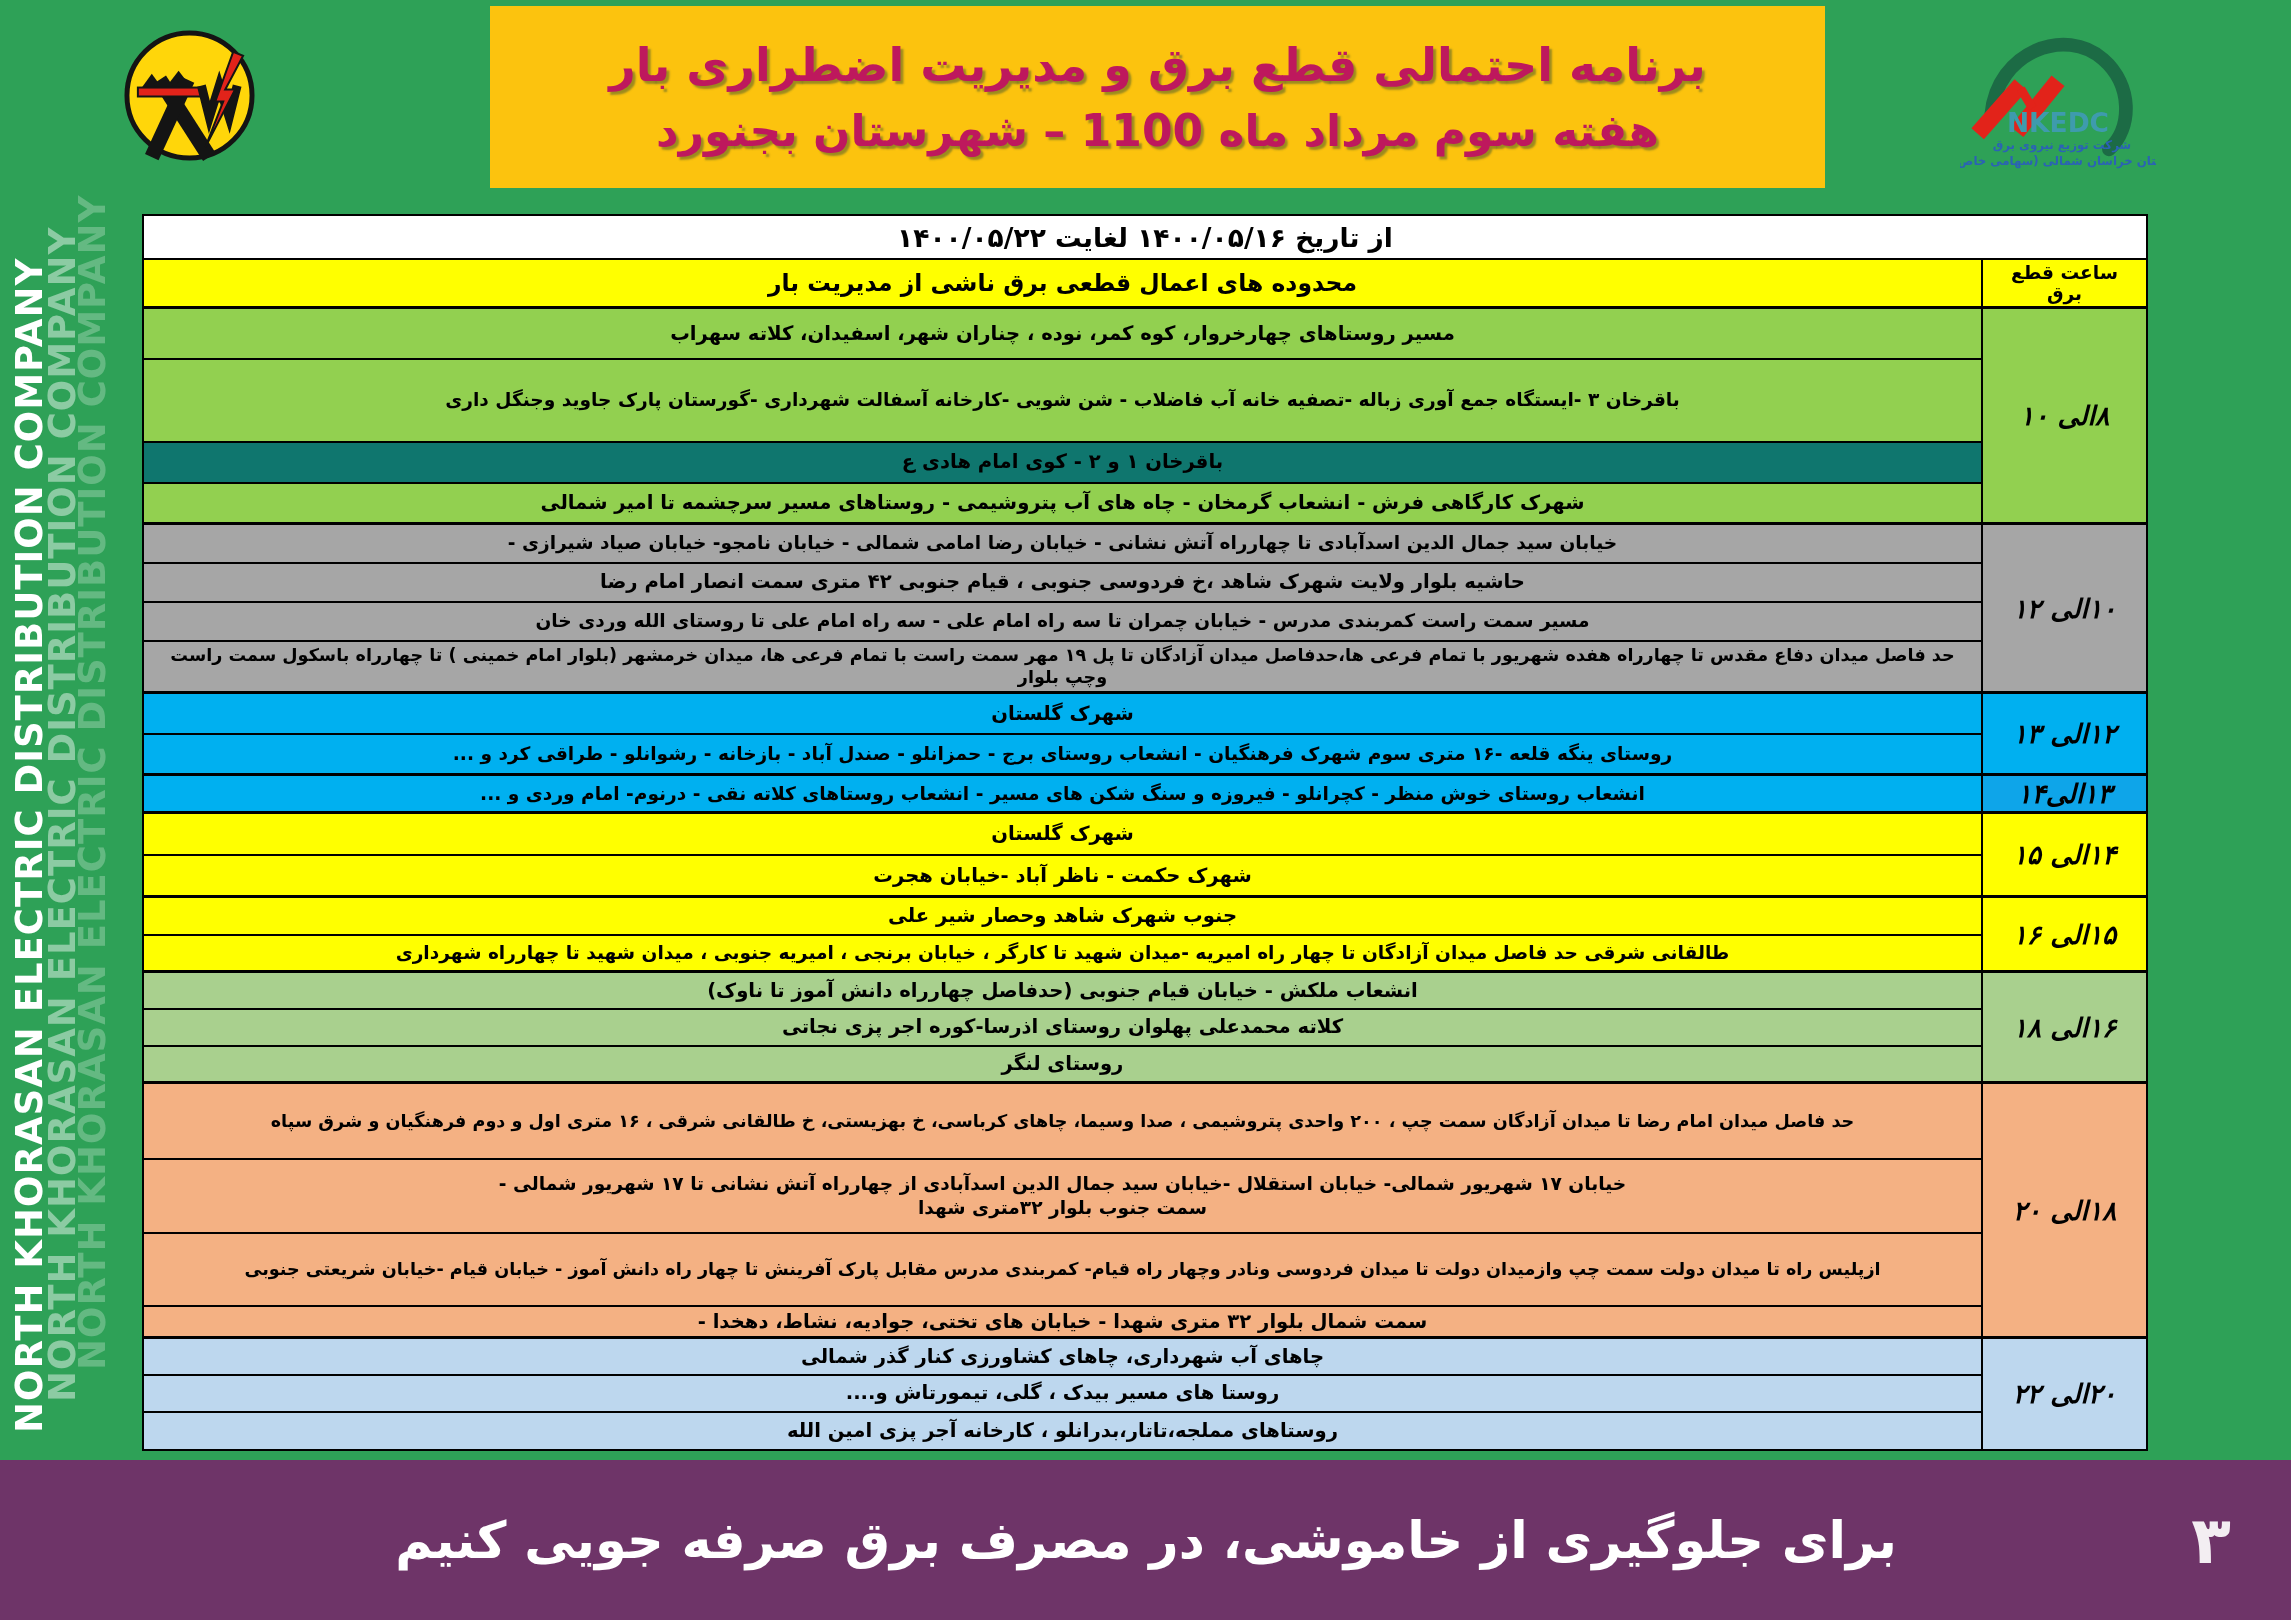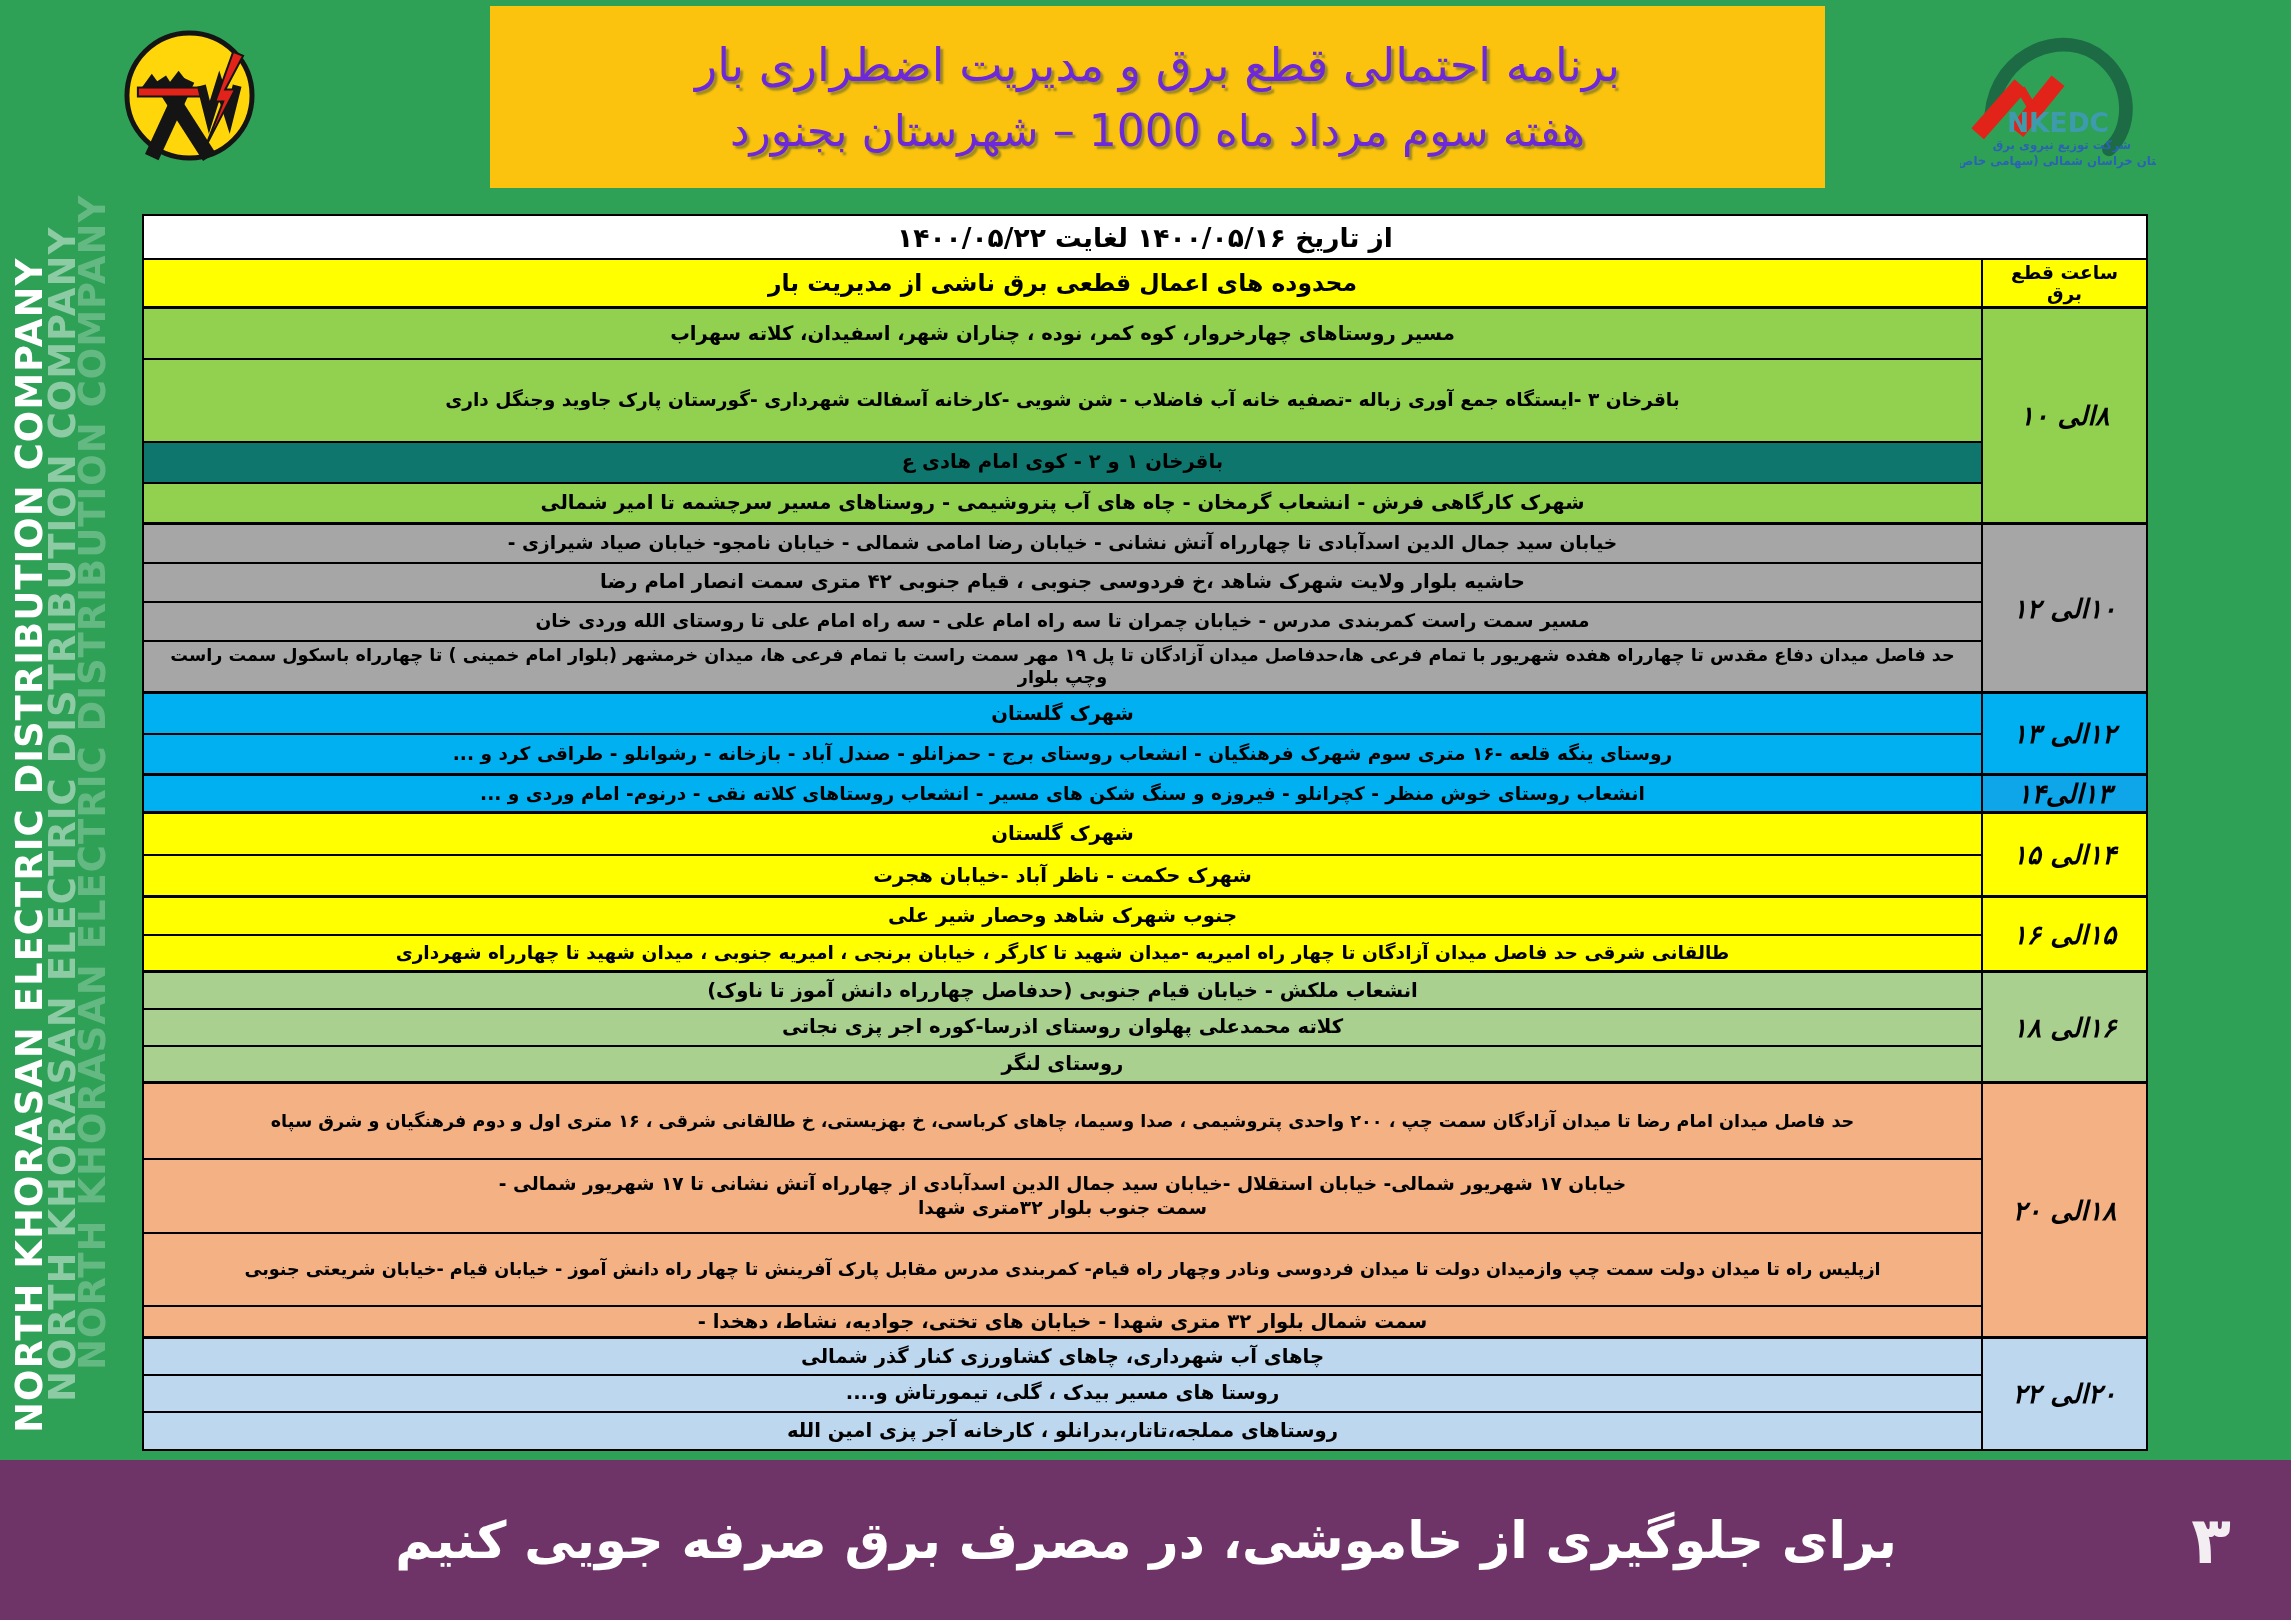--- a/index.html
+++ b/index.html
@@ -2,21 +2,21 @@
 <html lang="fa"><head>
 <meta charset="utf-8">
 <style>
   html,body{margin:0;padding:0;}
   body{font-family:"DejaVu Sans","Liberation Sans",sans-serif;}
   .poster{position:relative;width:2292px;height:1620px;background:#2ea157;overflow:hidden;}
 
   
   .title-banner{position:absolute;left:490px;top:5.9px;width:1335px;height:182px;background:#fcc30e;
     display:flex;flex-direction:column;justify-content:center;align-items:center;gap:13.7px;}
-  .title-line{direction:rtl;font-weight:normal;color:#6d28d9;text-shadow:2.9px 2.9px 2px rgba(40,70,50,.45);
+  .title-line{direction:rtl;font-weight:bold;color:#be185d;text-shadow:2.9px 2.9px 2px rgba(40,70,50,.45);
     white-space:nowrap;}
   .title-line.l1{font-size:46px;}
   .title-line.l2{font-size:44px;}
 
   
   .left-logo{position:absolute;left:122px;top:28px;width:135px;height:135px;}
   .right-logo{position:absolute;left:1960px;top:17.6px;width:196px;height:157px;}
 
   
   .wm{position:absolute;white-space:nowrap;color:#ffffff;font-weight:bold;font-size:37px;letter-spacing:1px;
@@ -68,21 +68,21 @@
     <line x1="18" y1="118" x2="62" y2="68" stroke="#e2231a" stroke-width="17"></line>
     <line x1="58" y1="116" x2="100" y2="64" stroke="#e2231a" stroke-width="17"></line>
     <line x1="62" y1="72" x2="74" y2="92" stroke="#e2231a" stroke-width="9"></line>
     <text x="100" y="116" text-anchor="middle" font-size="27" font-weight="bold" fill="#3e9bad">NKEDC</text>
     <text x="104" y="134" text-anchor="middle" font-size="12" font-weight="bold" fill="#2b62b5" direction="rtl">شرکت توزیع نیروی برق</text>
     <text x="104" y="150" text-anchor="middle" font-size="12" font-weight="bold" fill="#2b62b5" direction="rtl">استان خراسان شمالی (سهامی خاص)</text>
   </svg>
 
   <div class="title-banner">
     <div class="title-line l1">برنامه احتمالی قطع برق و مدیریت اضطراری بار</div>
-    <div class="title-line l2">هفته سوم مرداد ماه 1000 – شهرستان بجنورد</div>
+    <div class="title-line l2">هفته سوم مرداد ماه 1100 – شهرستان بجنورد</div>
   </div>
 
   <div class="wm wm3">NORTH KHORASAN ELECTRIC DISTRIBUTION COMPANY</div>
   <div class="wm wm2">NORTH KHORASAN ELECTRIC DISTRIBUTION COMPANY</div>
   <div class="wm wm1">NORTH KHORASAN ELECTRIC DISTRIBUTION COMPANY</div>
 
   <table class="schedule">
     <colgroup>
         <col style="width:165px">
         <col>

